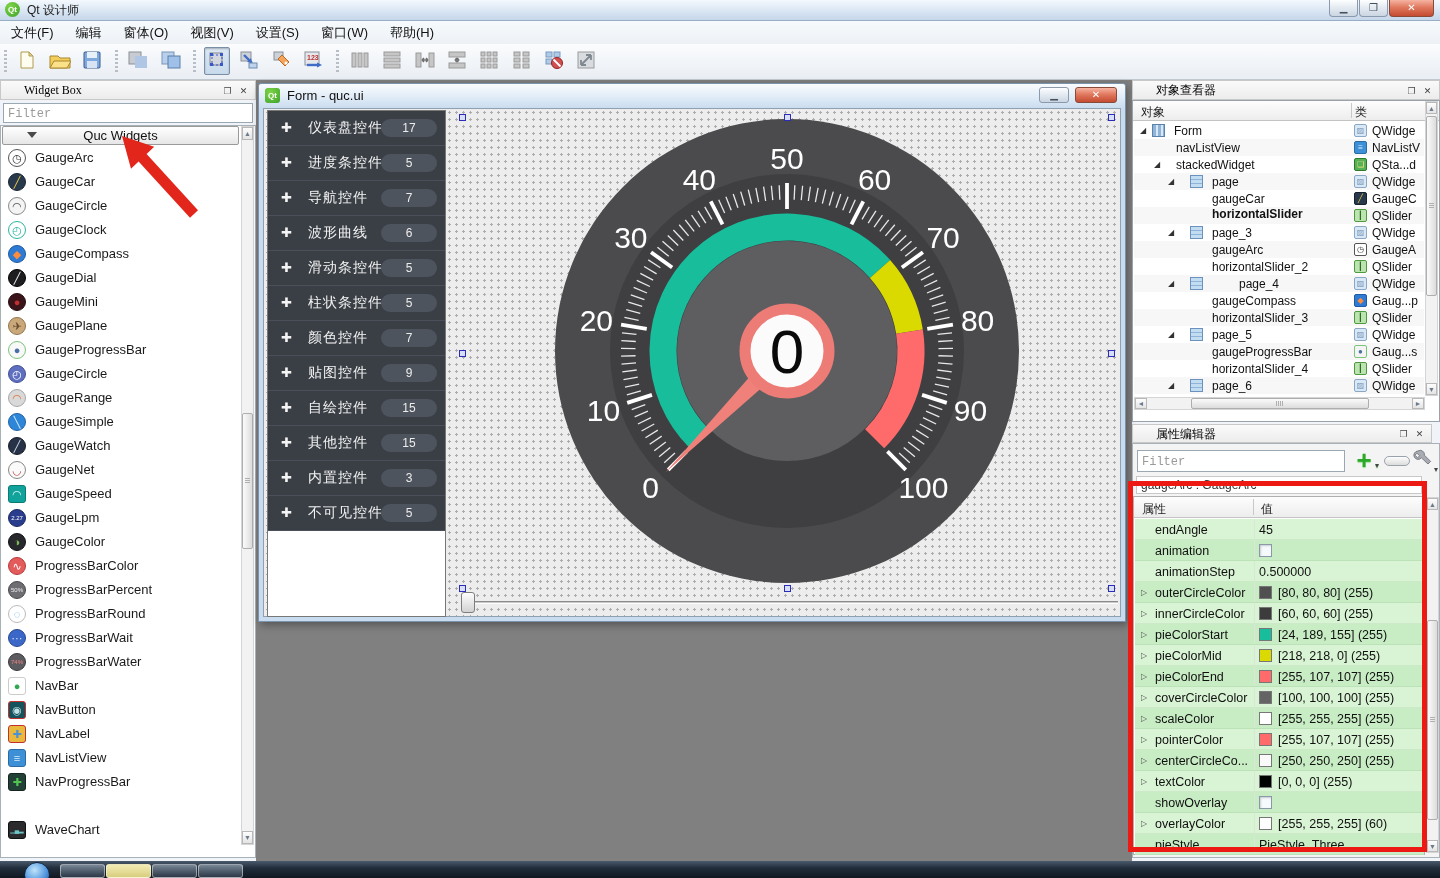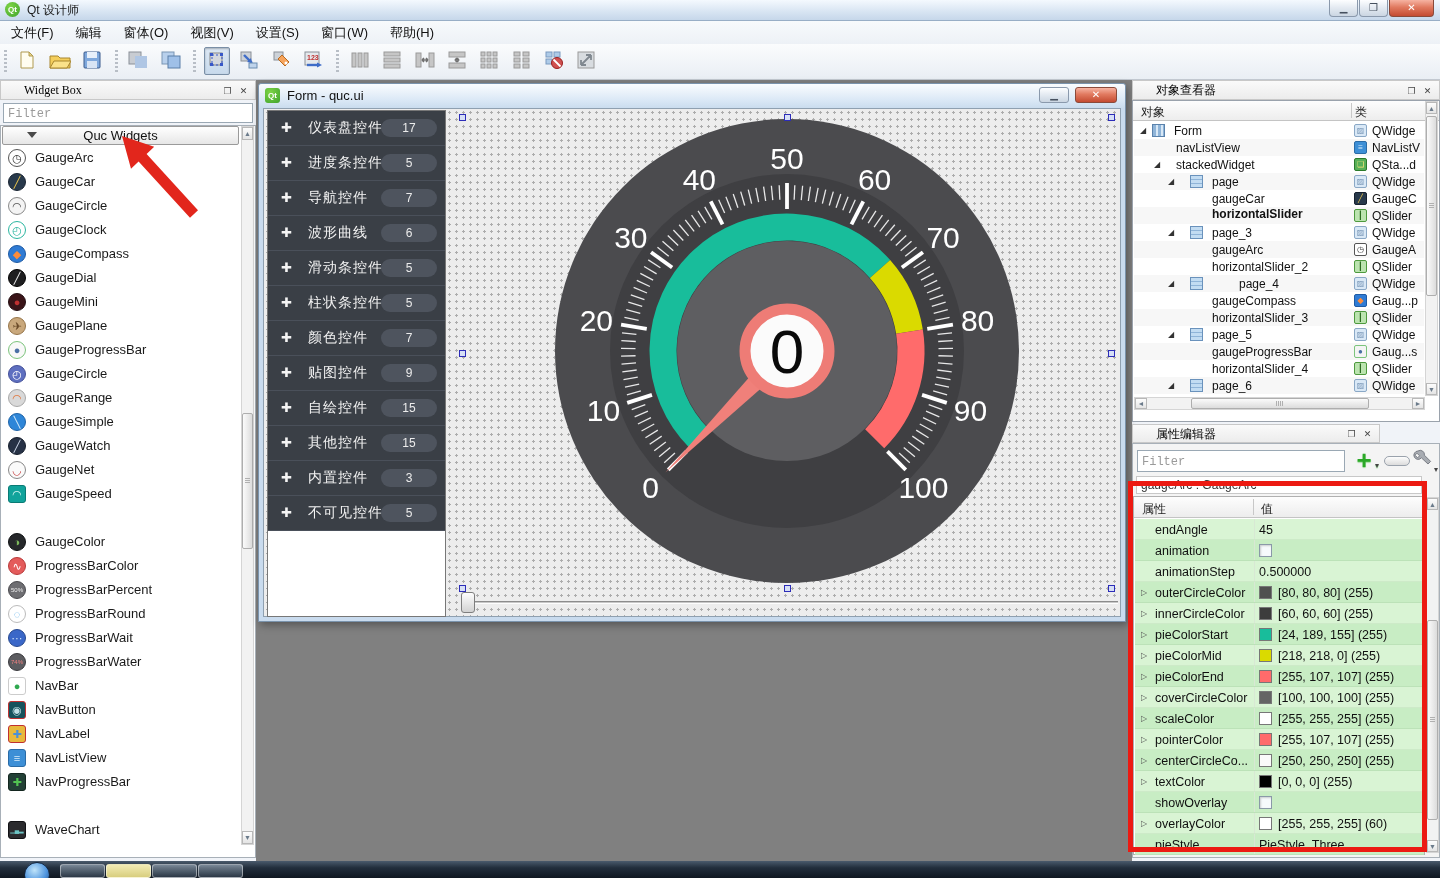--- a/index.html
+++ b/index.html
@@ -293,20 +293,24 @@
         <div class="wb-icon" style="background: rgb(39, 50, 70); border: 1px solid rgb(22, 30, 44); color: rgb(204, 214, 232); border-radius: 50%; font-size: 11px;">╱</div>
         <div class="wb-label">GaugeWatch</div>
       </div>
       <div class="wb-item" style="top: 312px;">
         <div class="wb-icon" style="background: rgb(250, 250, 250); border: 1px solid rgb(136, 136, 136); color: rgb(194, 48, 48); border-radius: 50%; font-size: 11px;">◡</div>
         <div class="wb-label">GaugeNet</div>
       </div>
       <div class="wb-item" style="top: 336px;">
         <div class="wb-icon" style="background: rgb(17, 163, 155); border: 1px solid rgb(10, 122, 116); color: rgb(210, 244, 240); border-radius: 3px; font-size: 11px;">◠</div>
         <div class="wb-label">GaugeSpeed</div>
+      </div>
+      <div class="wb-item" style="top: 360px;">
+        <div class="wb-icon" style="background: rgb(42, 60, 140); border: 1px solid rgb(26, 40, 100); color: rgb(255, 255, 255); border-radius: 50%; font-size: 6px;">2.27</div>
+        <div class="wb-label">GaugeLpm</div>
       </div>
       <div class="wb-item" style="top: 384px;">
         <div class="wb-icon" style="background: rgb(38, 40, 43); border: 1px solid rgb(16, 18, 20); color: rgb(124, 184, 92); border-radius: 50%; font-size: 11px;">◑</div>
         <div class="wb-label">GaugeColor</div>
       </div>
       <div class="wb-item" style="top: 408px;">
         <div class="wb-icon" style="background: rgb(228, 91, 91); border: 1px solid rgb(184, 58, 58); color: rgb(255, 255, 255); border-radius: 50%; font-size: 11px;">∿</div>
         <div class="wb-label">ProgressBarColor</div>
       </div>
       <div class="wb-item" style="top: 432px; padding-left: 45px;">
@@ -693,21 +697,21 @@
 
     <div class="abs sb-track" style="right:1px;top:0;width:13px;height:295px;">
       <div class="abs sb-btn" style="left:0;top:0;width:11px;height:12px;line-height:11px;">▲</div>
       <div class="abs sb-thumb" style="left:0;top:14px;width:11px;height:180px;">
           <span class="grip-lines"></span>
         </div>
       <div class="abs sb-btn" style="left:0;bottom:0;width:11px;height:12px;line-height:11px;">▼</div>
     </div>
   </div>
 
-  <div class="abs dock-header" style="left:1132px;top:424px;width:248px;height:19px;">
+  <div class="abs dock-header" style="left:1132px;top:424px;width:300px;height:19px;">
     <span>属性编辑器</span>
     <div class="abs dock-btn" style="right:20px;top:2px;">❐</div>
     <div class="abs dock-btn" style="right:4px;top:2px;">✕</div>
   </div>
   <div class="abs" style="left:1132px;top:443px;width:308px;height:415px;background:#F4F4F4;border:1px solid #A8B0B8;box-sizing:border-box;"></div>
   <input class="filter" style="left: 1137px; top: 450px; width: 208px; height: 22px;" placeholder="Filter">
   <div class="abs" style="left:1350px;top:448px;width:28px;height:26px;color:#2BA828;font-size:26px;font-weight:bold;line-height:24px;text-align:center;text-shadow:0 1px 1px #9ADC96;">+<span style="position:absolute;right:-1px;bottom:-4px;font-size:8px;color:#444;">▾</span></div>
   <div class="abs" style="left:1384px;top:456px;width:26px;height:10px;border:1px solid #9AA2AC;border-radius:5px;background:linear-gradient(#FDFDFD,#DCDCDC);box-sizing:border-box;"></div>
   <div class="abs" style="left:1412px;top:448px;width:24px;height:24px;">
     <svg width="22" height="22">

